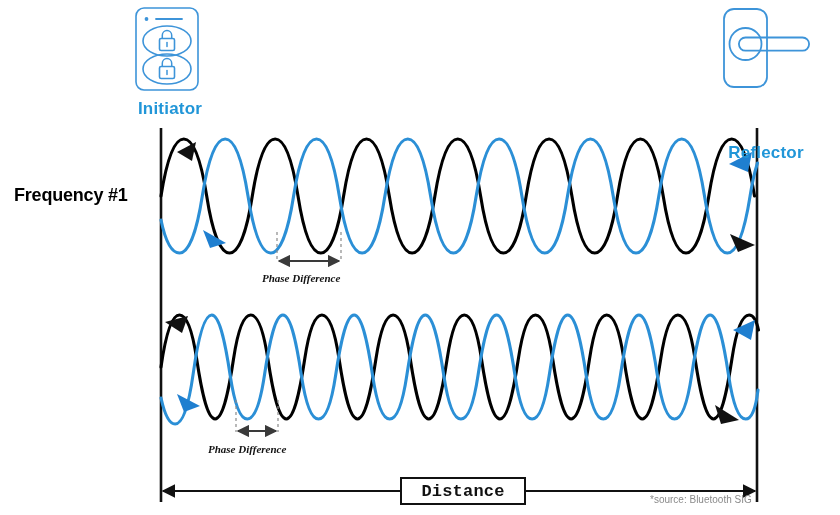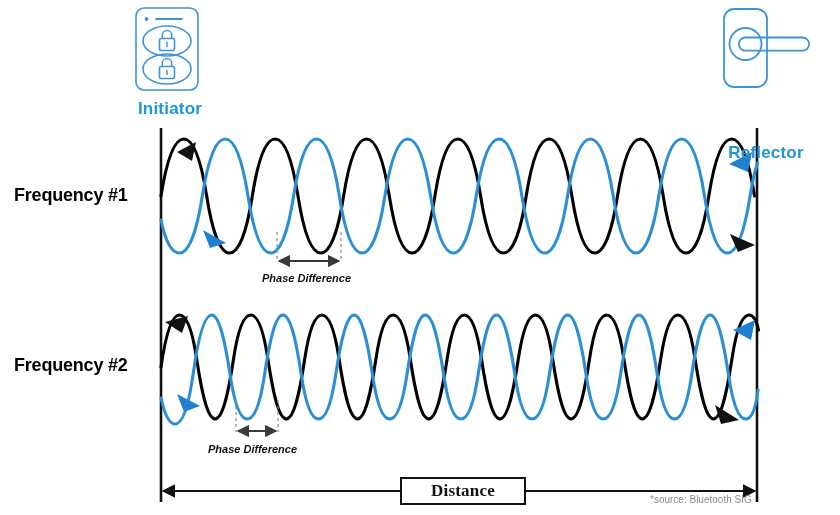--- a/index.html
+++ b/index.html
@@ -47,21 +47,21 @@
     font-weight: bold;
     font-size: 18px;
     color: #000000;
     white-space: nowrap;
     letter-spacing: -0.2px;
   }
   #freq1-label { left: 14px; top: 185px; }
   #freq2-label { left: 14px; top: 355px; }
   .phase-label {
     position: absolute;
-    font-family: Liberation Sans, sans-serif;
+    font-family: Liberation Serif, serif;
     font-style: italic;
     font-weight: bold;
     font-size: 11px;
     color: #111111;
     white-space: nowrap;
   }
   #phase1-label { left: 262px; top: 272px; }
   #phase2-label { left: 208px; top: 443px; }
   #distance-box {
     position: absolute;
@@ -70,21 +70,21 @@
     width: 126px;
     height: 28px;
     border: 2px solid #111111;
     background: #ffffff;
     box-sizing: border-box;
     display: flex;
     align-items: center;
     justify-content: center;
   }
   #distance-label {
-    font-family: Liberation Serif, serif;
+    font-family: Liberation Mono, monospace;
     font-weight: bold;
     font-size: 17px;
     color: #111111;
     letter-spacing: 0.2px;
     text-align: center;
   }
   #source-note {
     position: absolute;
     left: 650px;
     top: 494px;
@@ -314,21 +314,20 @@
     </g>
   </svg>
 
   
   <div class="label-endpoint" id="initiator-label">Initiator</div>
 
   <div class="label-endpoint" id="reflector-label">Reflector</div>
 
   <div class="freq-label" id="freq1-label">Frequency #1</div>
 
-  <div class="freq-label" id="freq2-label">Frequency #2</div>
 
   <div class="phase-label" id="phase1-label">Phase Difference</div>
 
   <div class="phase-label" id="phase2-label">Phase Difference</div>
 
   <div id="distance-box">
     <span id="distance-label">Distance</span>
   </div>
 
   <div id="source-note">*source: Bluetooth SIG</div>

